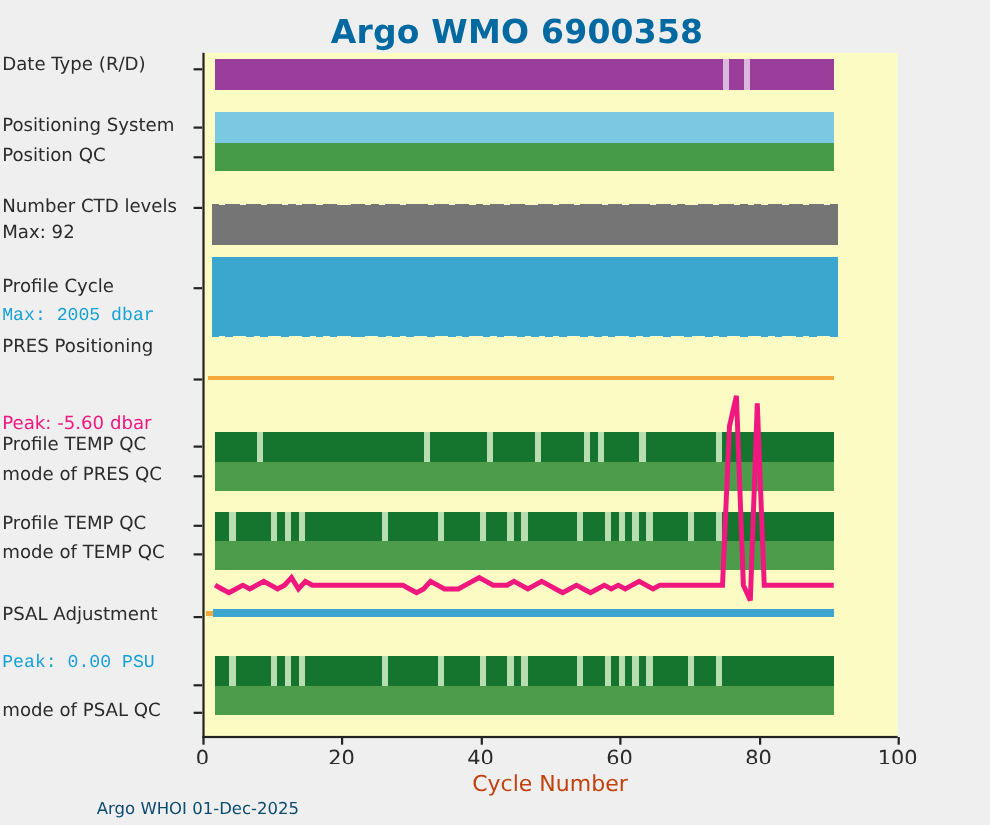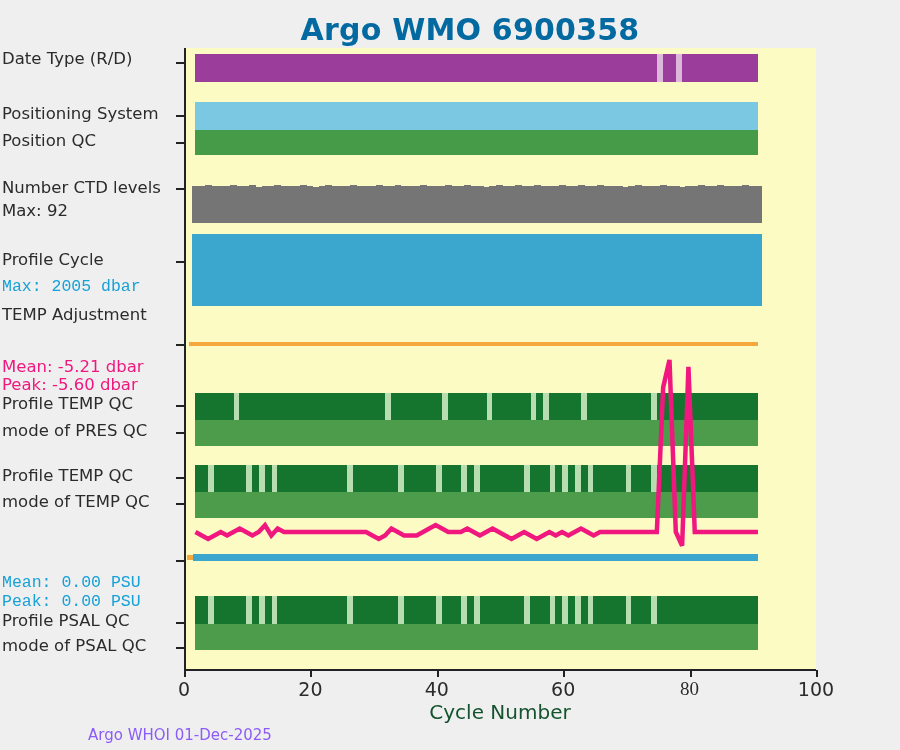--- a/index.html
+++ b/index.html
@@ -101,56 +101,54 @@
     height: 0;
     border-top: 2px solid #222222;
   }
   #xlabel {
     position: absolute;
     left: 184px;
     top: 700px;
     width: 632px;
     text-align: center;
     font-size: 20px;
-    color: #14532d;
+    color: #c2410c;
   }
   #footer {
     position: absolute;
     left: 88px;
     top: 726px;
     font-size: 15px;
-    color: #8b5cf6;
+    color: #0c4a6e;
     white-space: nowrap;
   }
 </style>
 </head>
 <body>
 
 <div id="figure">
 
   <div id="title">Argo WMO 6900358</div>
 
   <div id="labels">
     <div class="lbl" style="top:49px">Date Type (R/D)</div>
     <div class="lbl" style="top:104px">Positioning System</div>
     <div class="lbl" style="top:131px">Position QC</div>
     <div class="lbl" style="top:178px">Number CTD levels</div>
     <div class="lbl" style="top:201px">Max: 92</div>
     <div class="lbl" style="top:250px">Profile Cycle</div>
     <div class="lbl cyan" style="top:277px">Max: 2005 dbar</div>
-    <div class="lbl" style="top:305px">TEMP Adjustment</div>
-    <div class="lbl pink" style="top:357px">Mean: -5.21 dbar</div>
+    <div class="lbl" style="top:305px">PRES Positioning</div>
     <div class="lbl pink" style="top:375px">Peak: -5.60 dbar</div>
     <div class="lbl" style="top:394px">Profile TEMP QC</div>
     <div class="lbl" style="top:421px">mode of PRES QC</div>
     <div class="lbl" style="top:466px">Profile TEMP QC</div>
     <div class="lbl" style="top:492px">mode of TEMP QC</div>
-    <div class="lbl cyan" style="top:573px">Mean: 0.00 PSU</div>
+    <div class="lbl" style="top:549px">PSAL Adjustment</div>
     <div class="lbl cyan" style="top:592px">Peak: 0.00 PSU</div>
-    <div class="lbl" style="top:611px">Profile PSAL QC</div>
     <div class="lbl" style="top:636px">mode of PSAL QC</div>
   </div>
 
   <div class="ytick" style="top:62px"></div>
   <div class="ytick" style="top:115px"></div>
   <div class="ytick" style="top:142px"></div>
   <div class="ytick" style="top:188px"></div>
   <div class="ytick" style="top:261px"></div>
   <div class="ytick" style="top:344px"></div>
   <div class="ytick" style="top:405px"></div>
@@ -433,20 +431,20 @@
   <div id="xticks">
       <div class="xtick" style="left: 184px;"></div>
       <div class="xticklabel" style="left: 184px;">0</div>
       <div class="xtick" style="left: 310.4px;"></div>
       <div class="xticklabel" style="left: 310.4px; text-align: center;">20</div>
       <div class="xtick" style="left: 436.8px;"></div>
       <div class="xticklabel" style="left: 436.8px;">40</div>
       <div class="xtick" style="left: 563.2px;"></div>
       <div class="xticklabel" style="left: 563.2px;">60</div>
       <div class="xtick" style="left: 689.6px;"></div>
-      <div class="xticklabel" style="left: 689.6px; font-family: Liberation Serif, serif;">80</div>
+      <div class="xticklabel" style="left: 689.6px;">80</div>
       <div class="xtick" style="left: 816px;"></div>
       <div class="xticklabel" style="left: 816px;">100</div>
     </div>
   <div id="xlabel">Cycle Number</div>
   <div id="footer">Argo WHOI 01-Dec-2025</div>
 
 </div>
 
 </body></html>

